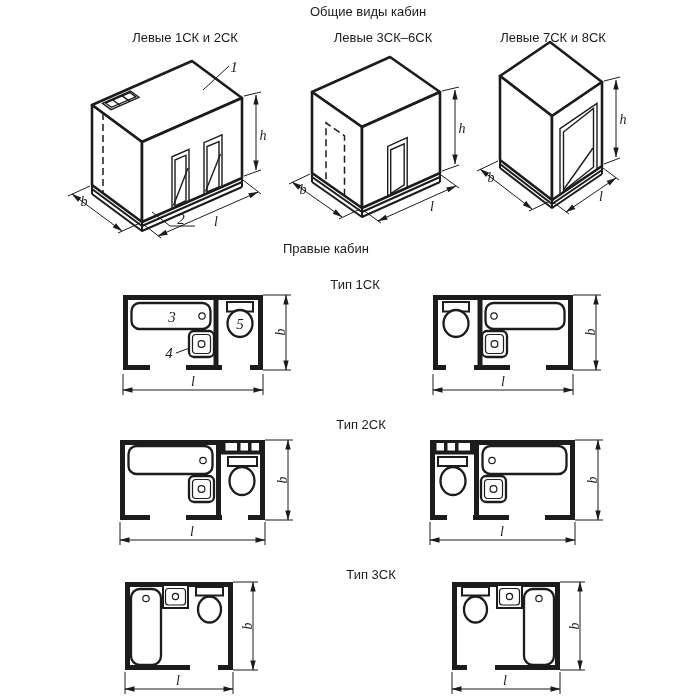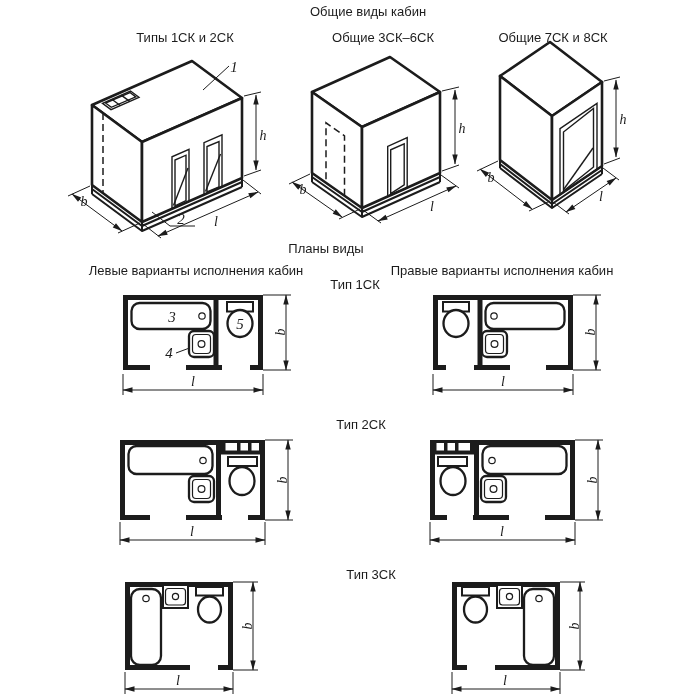--- a/index.html
+++ b/index.html
@@ -21,26 +21,24 @@
   .co{font:italic 15px "Liberation Serif",serif;fill:#1c1c1c;text-anchor:middle;}
   .vent{fill:#1c1c1c;stroke:none;}
   .cell{fill:#fff;stroke:none;}
 </style>
 </head>
 <body>
 
 <div id="stage">
 
   <div class="h" style="left:368px;top:4px">Общие виды кабин</div>
-  <div class="h" style="left:185px;top:30px">Типы 1СК и 2СК</div>
-  <div class="h" style="left:383px;top:30px">Общие 3СК–6СК</div>
-  <div class="h" style="left:553px;top:30px">Общие 7СК и 8СК</div>
-  <div class="h" style="left:326px;top:241px">Планы виды</div>
-  <div class="h" style="left:196px;top:263px">Левые варианты исполнения кабин</div>
-  <div class="h" style="left:502px;top:263px">Правые варианты исполнения кабин</div>
+  <div class="h" style="left:185px;top:30px">Левые 1СК и 2СК</div>
+  <div class="h" style="left:383px;top:30px">Левые 3СК–6СК</div>
+  <div class="h" style="left:553px;top:30px">Левые 7СК и 8СК</div>
+  <div class="h" style="left:326px;top:241px">Правые кабин</div>
   <div class="h" style="left:355px;top:277px">Тип 1СК</div>
   <div class="h" style="left:361px;top:417px">Тип 2СК</div>
   <div class="h" style="left:371px;top:567px">Тип 3СК</div>
 
   <svg width="700" height="700" viewBox="0 0 700 700">
     <defs>
       <marker id="arr" viewBox="0 0 11 7" refX="10" refY="3.5" markerWidth="11" markerHeight="7" orient="auto-start-reverse" markerUnits="userSpaceOnUse">
         <path d="M0.5,0.8 L10.5,3.5 L0.5,6.2 Z" fill="#1c1c1c"></path>
       </marker>
     </defs>

